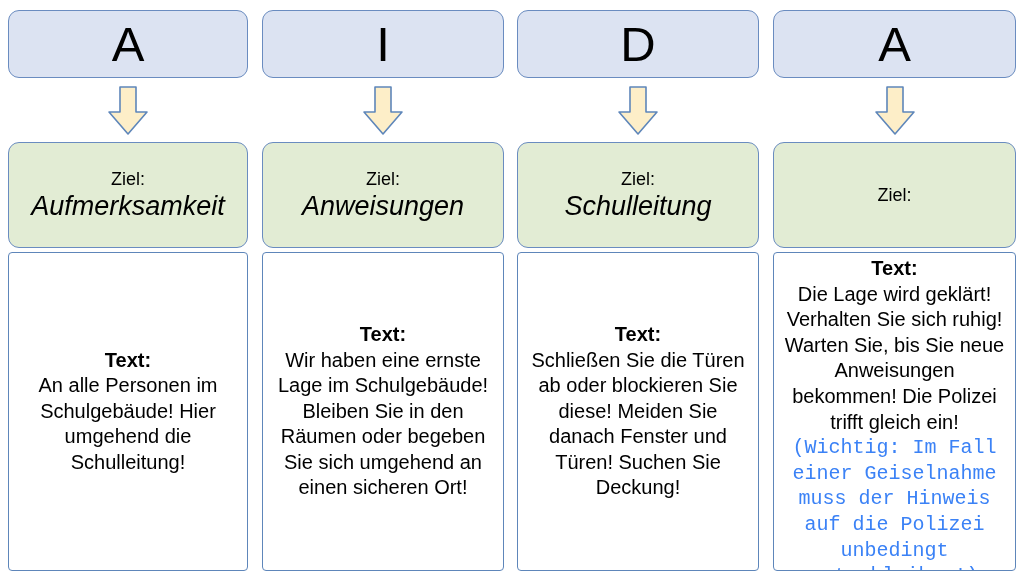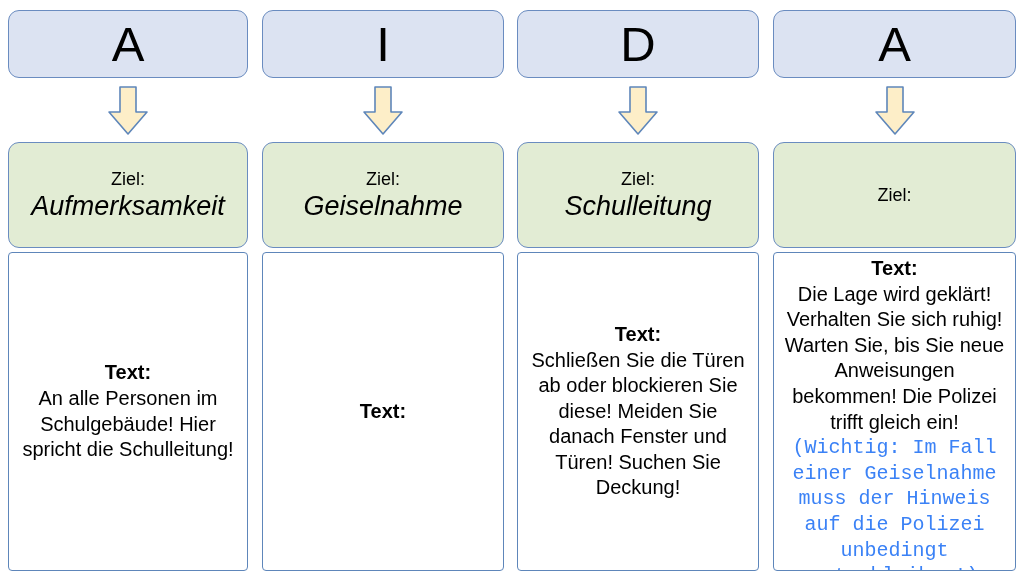--- a/index.html
+++ b/index.html
@@ -156,42 +156,43 @@
         <polygon points="14,2 30,2 30,27 41,27 22,49 3,27 14,27" fill="#fdeec8" stroke="#5e86ba" stroke-width="1.6" stroke-linejoin="round"></polygon>
       </svg>
     </div>
     <div class="goal-box">
       <span class="goal-label">Ziel:</span>
       <span class="goal-value">Aufmerksamkeit</span>
     </div>
     <div class="text-box">
       <div class="text-body">
         <span class="label">Text:</span>
-        <span class="para">An alle Personen im Schulgebäude! Hier spricht die Schulleitung!</span>
+        <span class="para">An alle Personen im Schulgebäude! Hier umgehend die Schulleitung!</span>
 
       </div>
     </div>
   </div>
 
   <div class="column" id="col-1">
     <div class="letter-box">
       <span class="letter">I</span>
     </div>
     <div class="arrow-wrap">
       <svg viewBox="0 0 44 52" xmlns="http://www.w3.org/2000/svg" aria-hidden="true">
         <polygon points="14,2 30,2 30,27 41,27 22,49 3,27 14,27" fill="#fdeec8" stroke="#5e86ba" stroke-width="1.6" stroke-linejoin="round"></polygon>
       </svg>
     </div>
     <div class="goal-box">
       <span class="goal-label">Ziel:</span>
-      <span class="goal-value">Geiselnahme</span>
+      <span class="goal-value">Anweisungen</span>
     </div>
     <div class="text-box">
       <div class="text-body">
         <span class="label">Text:</span>
+        <span class="para">Wir haben eine ernste Lage im Schulgebäude! Bleiben Sie in den Räumen oder begeben Sie sich umgehend an einen sicheren Ort!</span>
 
       </div>
     </div>
   </div>
 
   <div class="column" id="col-2">
     <div class="letter-box">
       <span class="letter">D</span>
     </div>
     <div class="arrow-wrap">

